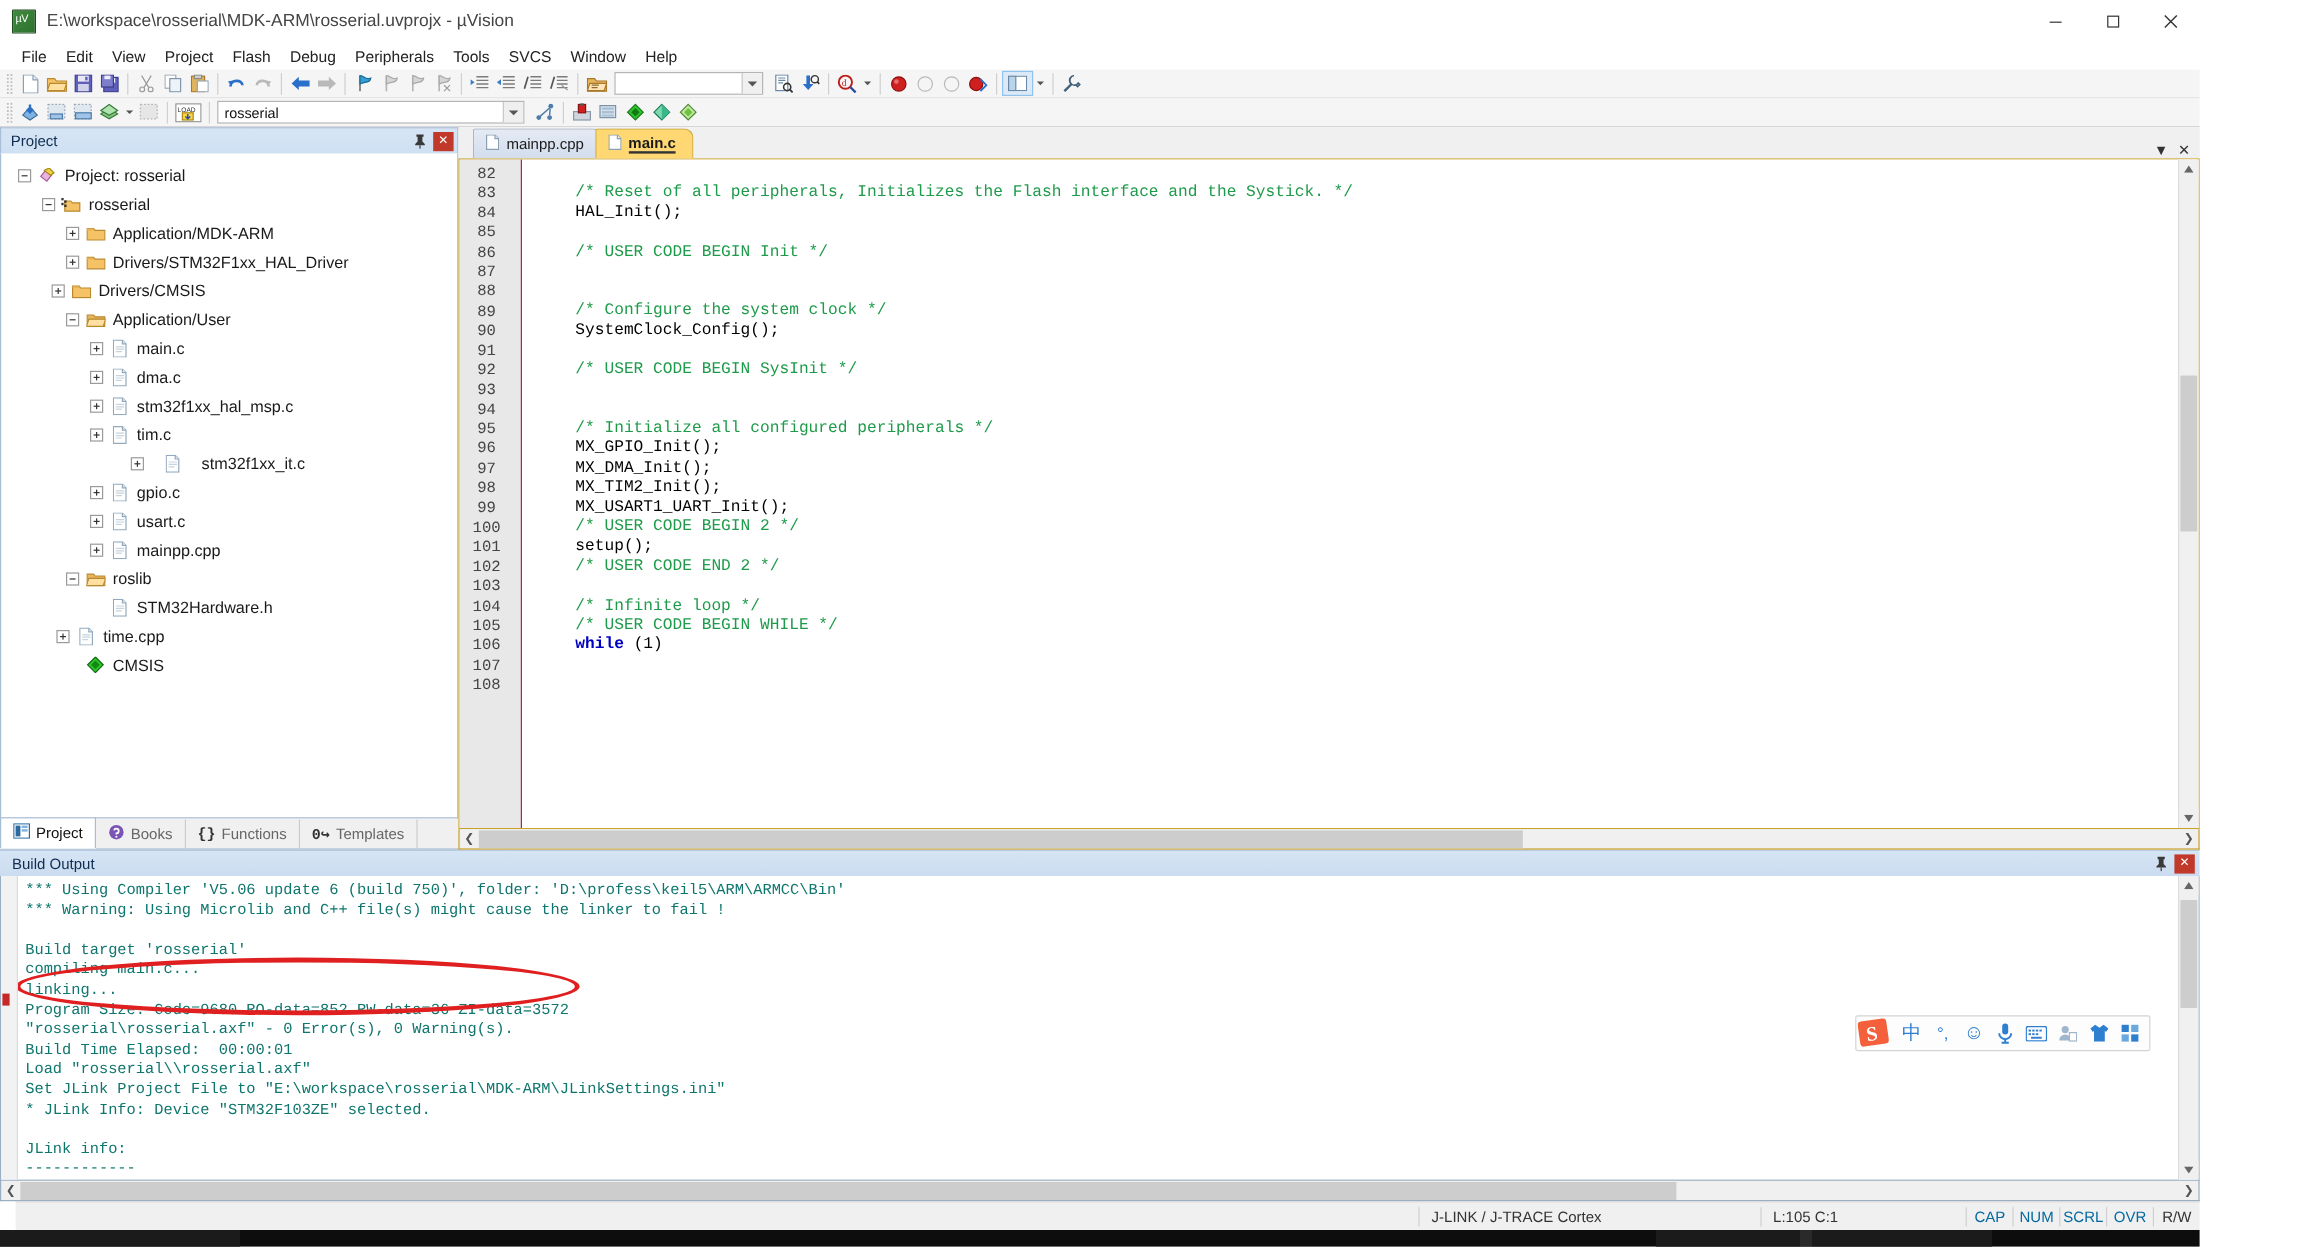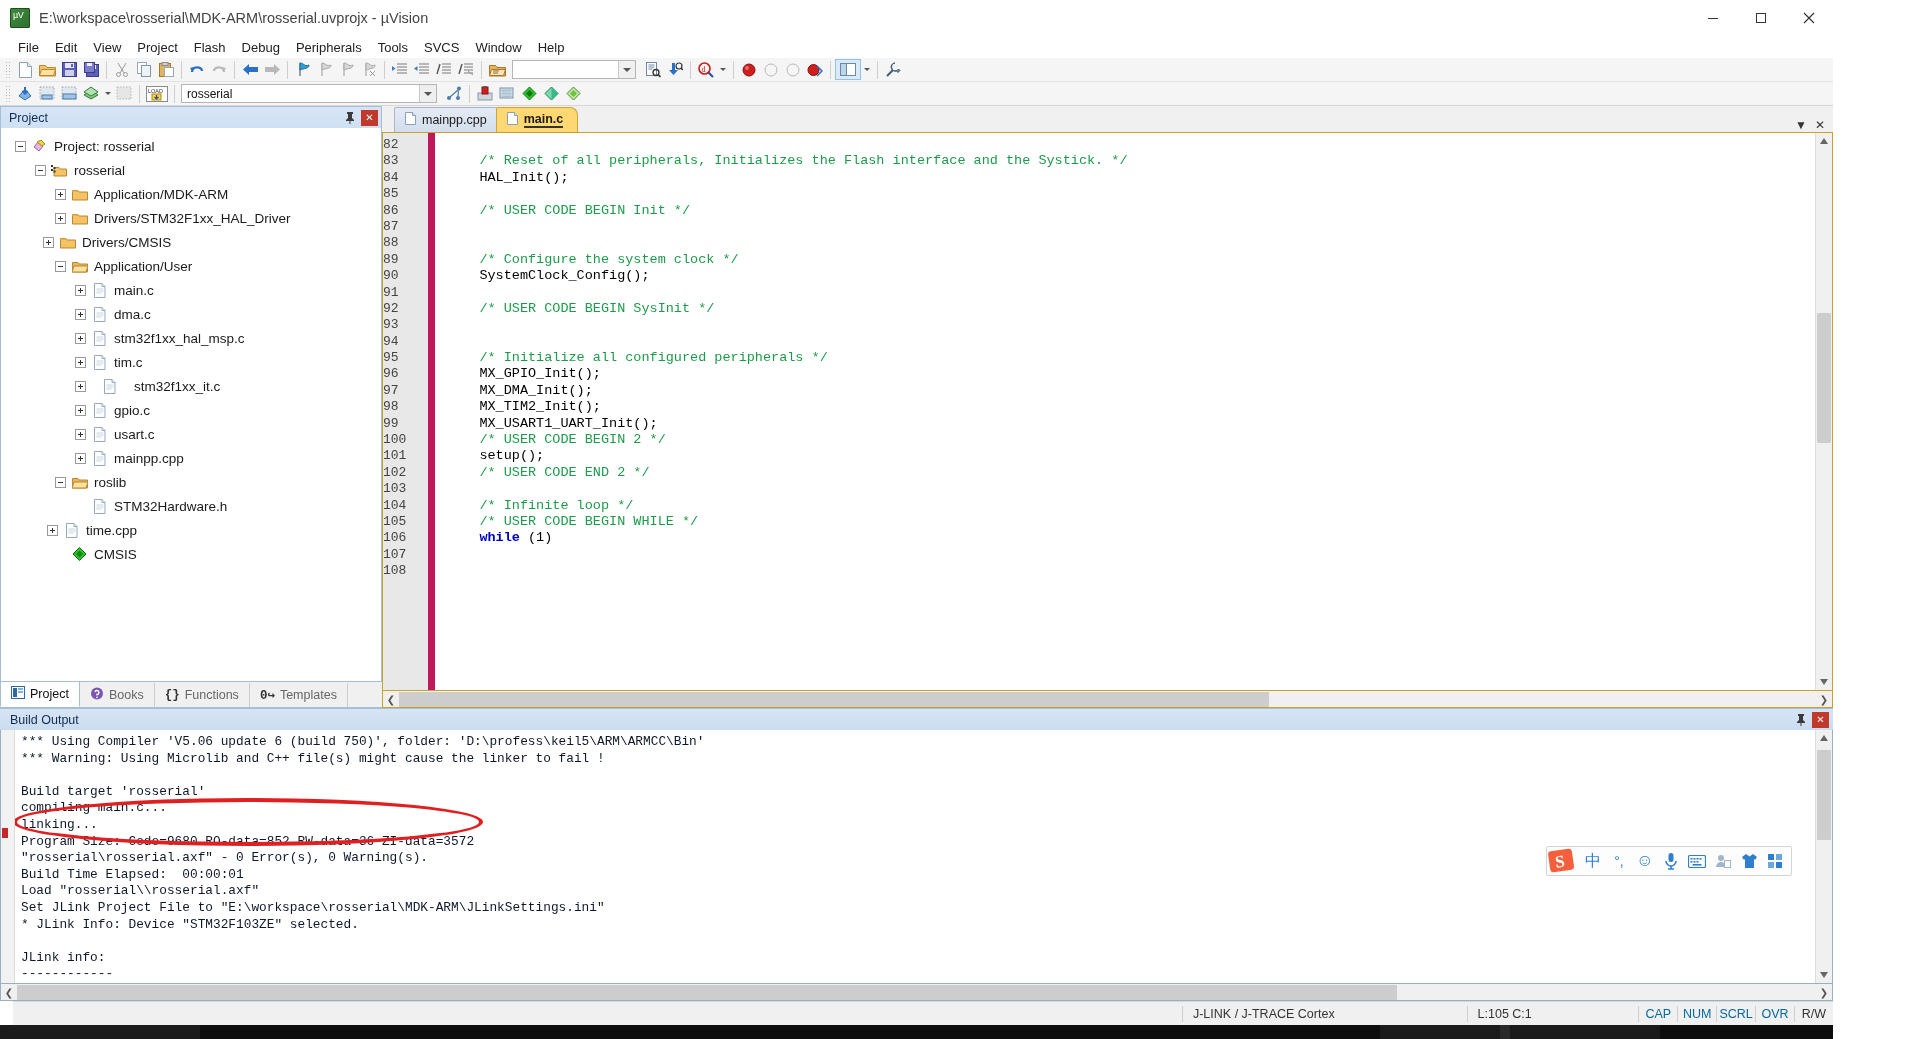--- a/index.html
+++ b/index.html
@@ -183,22 +183,22 @@
   .edtab.active .lbl { border-bottom: 2px solid #333; }
   .edtab-right { margin-left:auto; display:flex; align-items:center; gap:8px; padding-right:8px;}
   .edtab-right .ic { color:#333; font-size:12px; }
 
   .editor {
     flex: 1 1 auto; min-height:0; display:flex;
     border: 1px solid #c9a227; background:#fff; position: relative;
   }
   .gutter {
     width: 52px; flex:0 0 52px; background:#e8e8e8;
-    border-right: 7px solid #be185d;
-    padding-top: 4px; text-align:left;
+    border-right: 1px solid #be185d;
+    padding-top: 4px; text-align:center;
     font-family: "Liberation Mono", monospace; font-size: 13px; color:#444;
   }
   .gutter .ln { height: 16.4px; line-height:16.4px; padding-right:6px; }
   .codearea {
     flex:1 1 auto; min-width:0; overflow:hidden; padding-top:4px;
     font-family: "Liberation Mono", monospace; font-size: 13.5px;
     position: relative; background:#fff;
   }
   .cline { height:16.4px; line-height:16.4px; white-space:pre; padding-left: 12px; color:#000;}
   .cm { color: #1e9b4a; }
@@ -227,21 +227,21 @@
     display:flex;align-items:center;padding-left:10px;
     font-size:12.5px;color:#0f2d50;
   }
   .build-body {
     flex:1 1 auto; min-height:0; background:#fff;
     border:1px solid #9aaec4; border-top:none; display:flex; position:relative;
   }
   .build-marks { width:14px; flex:0 0 14px; background:#f2f2f2; border-right:1px solid #dcdcdc; position:relative;}
   .build-text {
     flex:1 1 auto; min-width:0; overflow:hidden;
-    font-family:"Liberation Mono", monospace; font-size:12.8px; color:#0f172a;
+    font-family:"Liberation Mono", monospace; font-size:12.8px; color:#0f766e;
     padding: 4px 0 0 6px; position:relative;
   }
   .bline { height:16.6px; line-height:16.6px; white-space:pre; }
   .build-vscroll{position:absolute;right:0;top:0;bottom:0;width:17px;background:#f0f0f0;border-left:1px solid #dcdcdc;}
   .build-hscroll{height:17px;flex:0 0 17px;background:#f0f0f0;border:1px solid #9aaec4;border-top:none;display:flex;align-items:center;}
 
   .redcircle {
     position:absolute; border:4px solid #e02020; border-radius:50%;
     pointer-events:none;
   }
@@ -757,21 +757,21 @@
                 <svg width="12" height="15" viewBox="0 0 12 15">
                   <path d="M0.5 0.5h7.5l3 3v11h-10.5z" fill="#fff" stroke="#93a9bd"></path>
                   <path d="M8 0.5v3h3" fill="#e3ecf4" stroke="#93a9bd"></path>
                   <g stroke="#c6d4e0">
                     <path d="M2.5 6h7M2.5 8h7M2.5 10h5"></path>
                   </g>
                 </svg>
               </span>
               <span>tim.c</span>
             </div>
-            <div class="tnode" style="padding-left: 74px; gap: 10px;">
+            <div class="tnode" style="padding-left: 108px; gap: 10px;">
               <span class="exp plus"></span>
               <span class="ico">
                 <svg width="12" height="15" viewBox="0 0 12 15">
                   <path d="M0.5 0.5h7.5l3 3v11h-10.5z" fill="#fff" stroke="#93a9bd"></path>
                   <path d="M8 0.5v3h3" fill="#e3ecf4" stroke="#93a9bd"></path>
                   <g stroke="#c6d4e0">
                     <path d="M2.5 6h7M2.5 8h7M2.5 10h5"></path>
                   </g>
                 </svg>
               </span>

